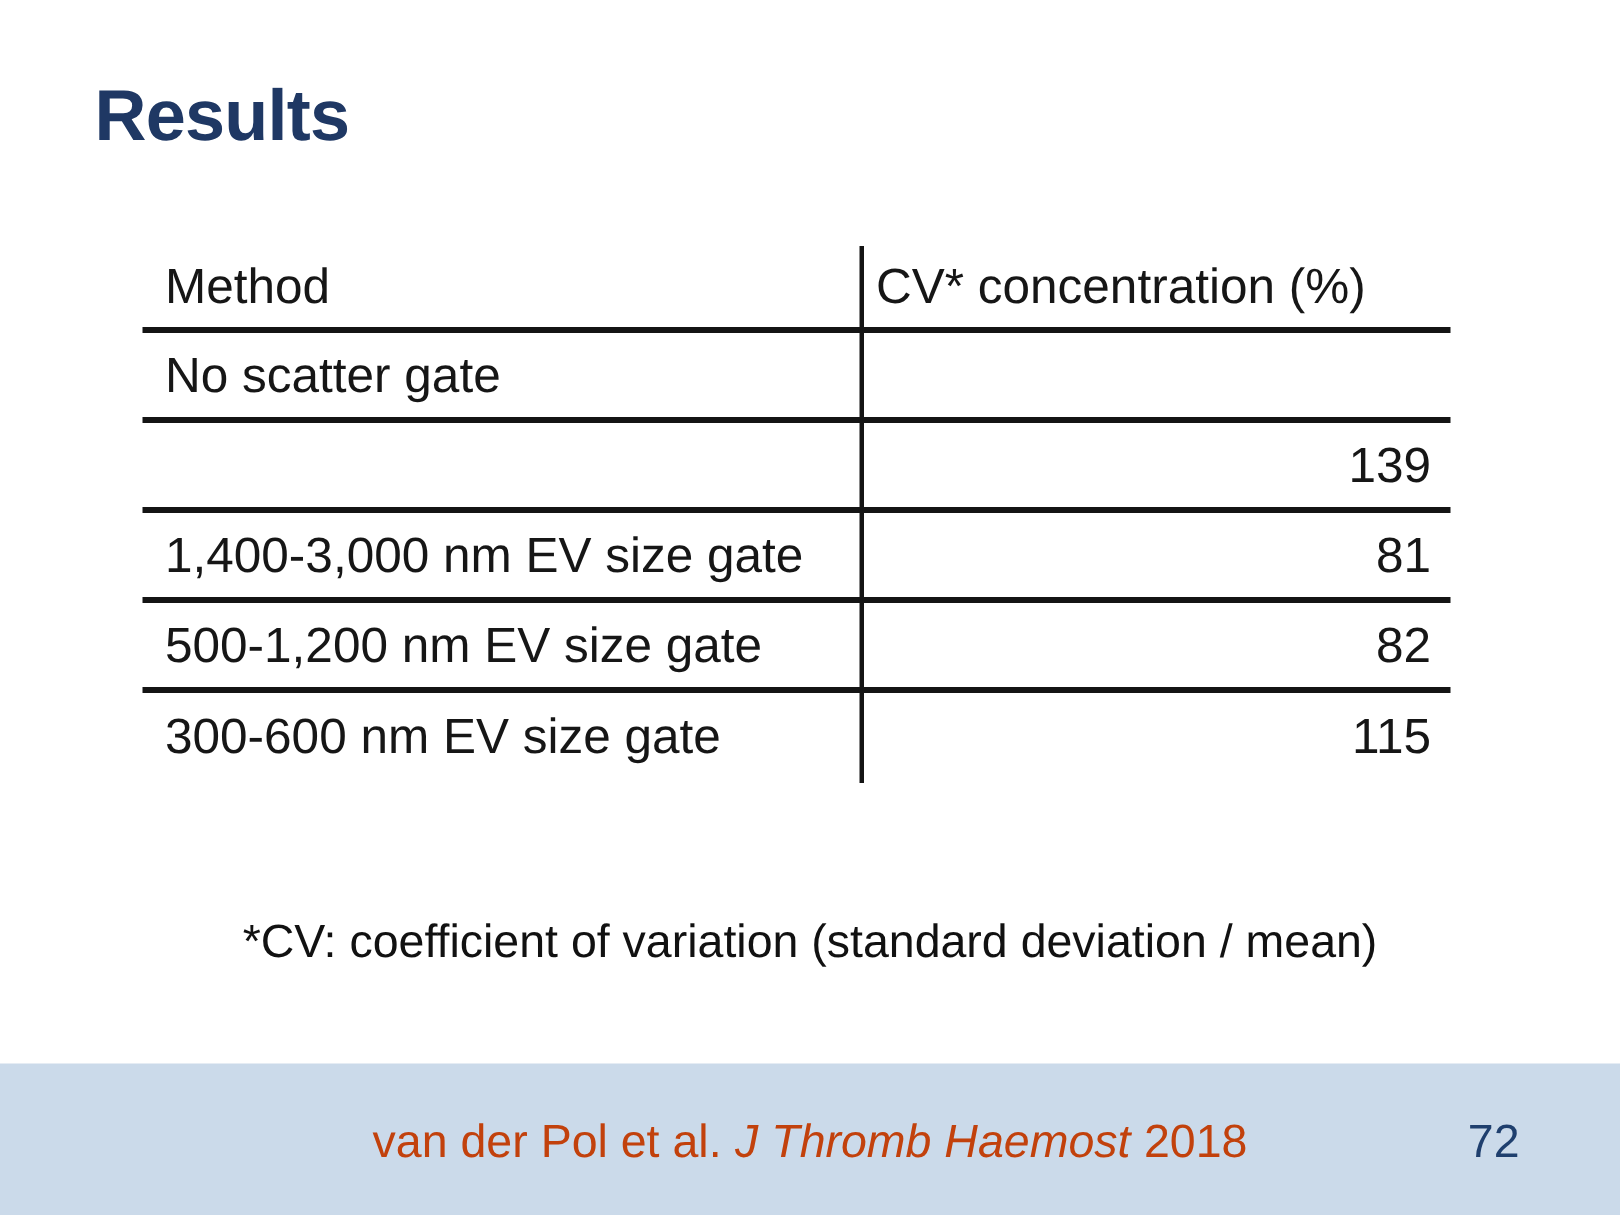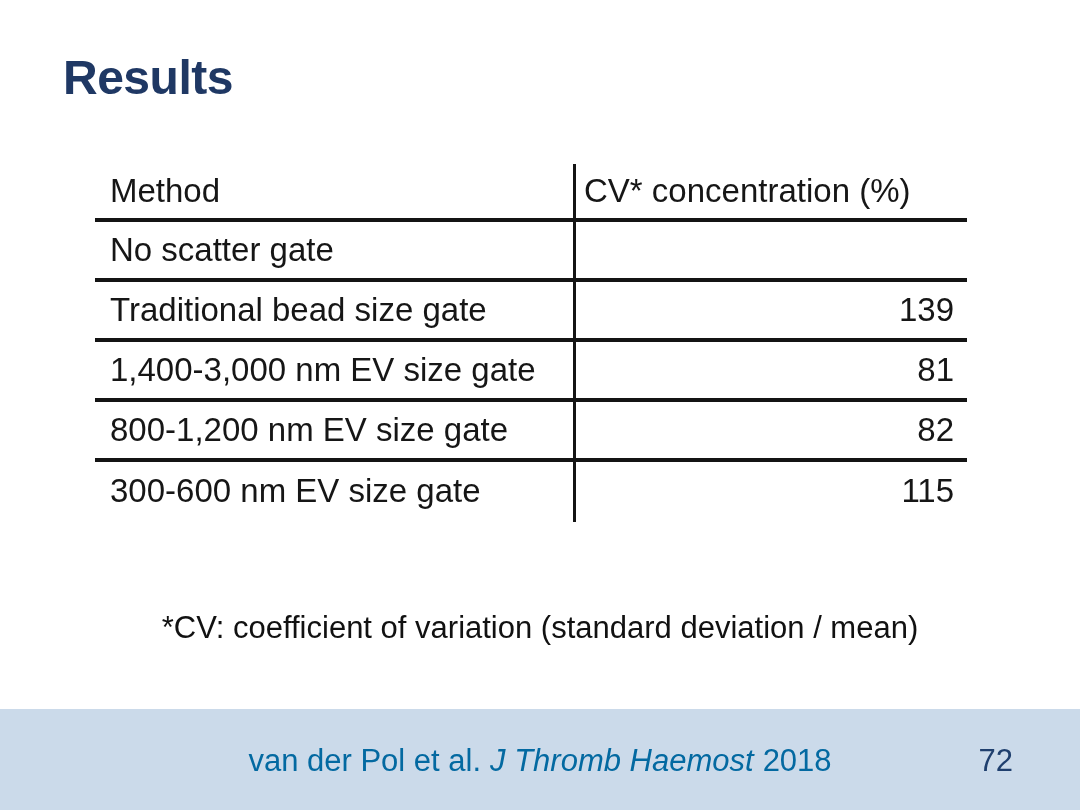--- a/index.html
+++ b/index.html
@@ -80,21 +80,21 @@
     width: 1080px; height: 101px;
     background: #CBDAEA;
   }
   .citation {
     position: absolute;
     left: 0; top: 34px;
     width: 1080px;
     text-align: center;
     font-size: 31px;
     line-height: 36px;
-    color: #0369a1;
+    color: #c2410c;
     white-space: nowrap;
   }
   .citation .journal { font-style: italic; margin: 0 9px; }
   .page-num {
     position: absolute;
     right: 67px; top: 34px;
     font-size: 31px;
     line-height: 36px;
     color: #1F3F6E;
     margin-left: 48px;
@@ -113,31 +113,30 @@
     <div class="tbl-row hdr">
       <div class="cell-l">Method</div>
       <div class="cell-r hdr-cell">CV* concentration (%)</div>
     </div>
 
     <div class="tbl-row mid">
       <div class="cell-l">No scatter gate</div>
     </div>
 
     <div class="tbl-row mid">
-      <div class="cell-l">Traditional bead size gate</div>
       <div class="cell-r">139</div>
     </div>
 
     <div class="tbl-row mid">
       <div class="cell-l">1,400-3,000 nm EV size gate</div>
       <div class="cell-r">81</div>
     </div>
 
     <div class="tbl-row mid">
-      <div class="cell-l">800-1,200 nm EV size gate</div>
+      <div class="cell-l">500-1,200 nm EV size gate</div>
       <div class="cell-r">82</div>
     </div>
 
     <div class="tbl-row last">
       <div class="cell-l">300-600 nm EV size gate</div>
       <div class="cell-r">115</div>
     </div>
   </div>
 
   <div class="footnote">*CV: coefficient of variation (standard deviation / mean)</div>

